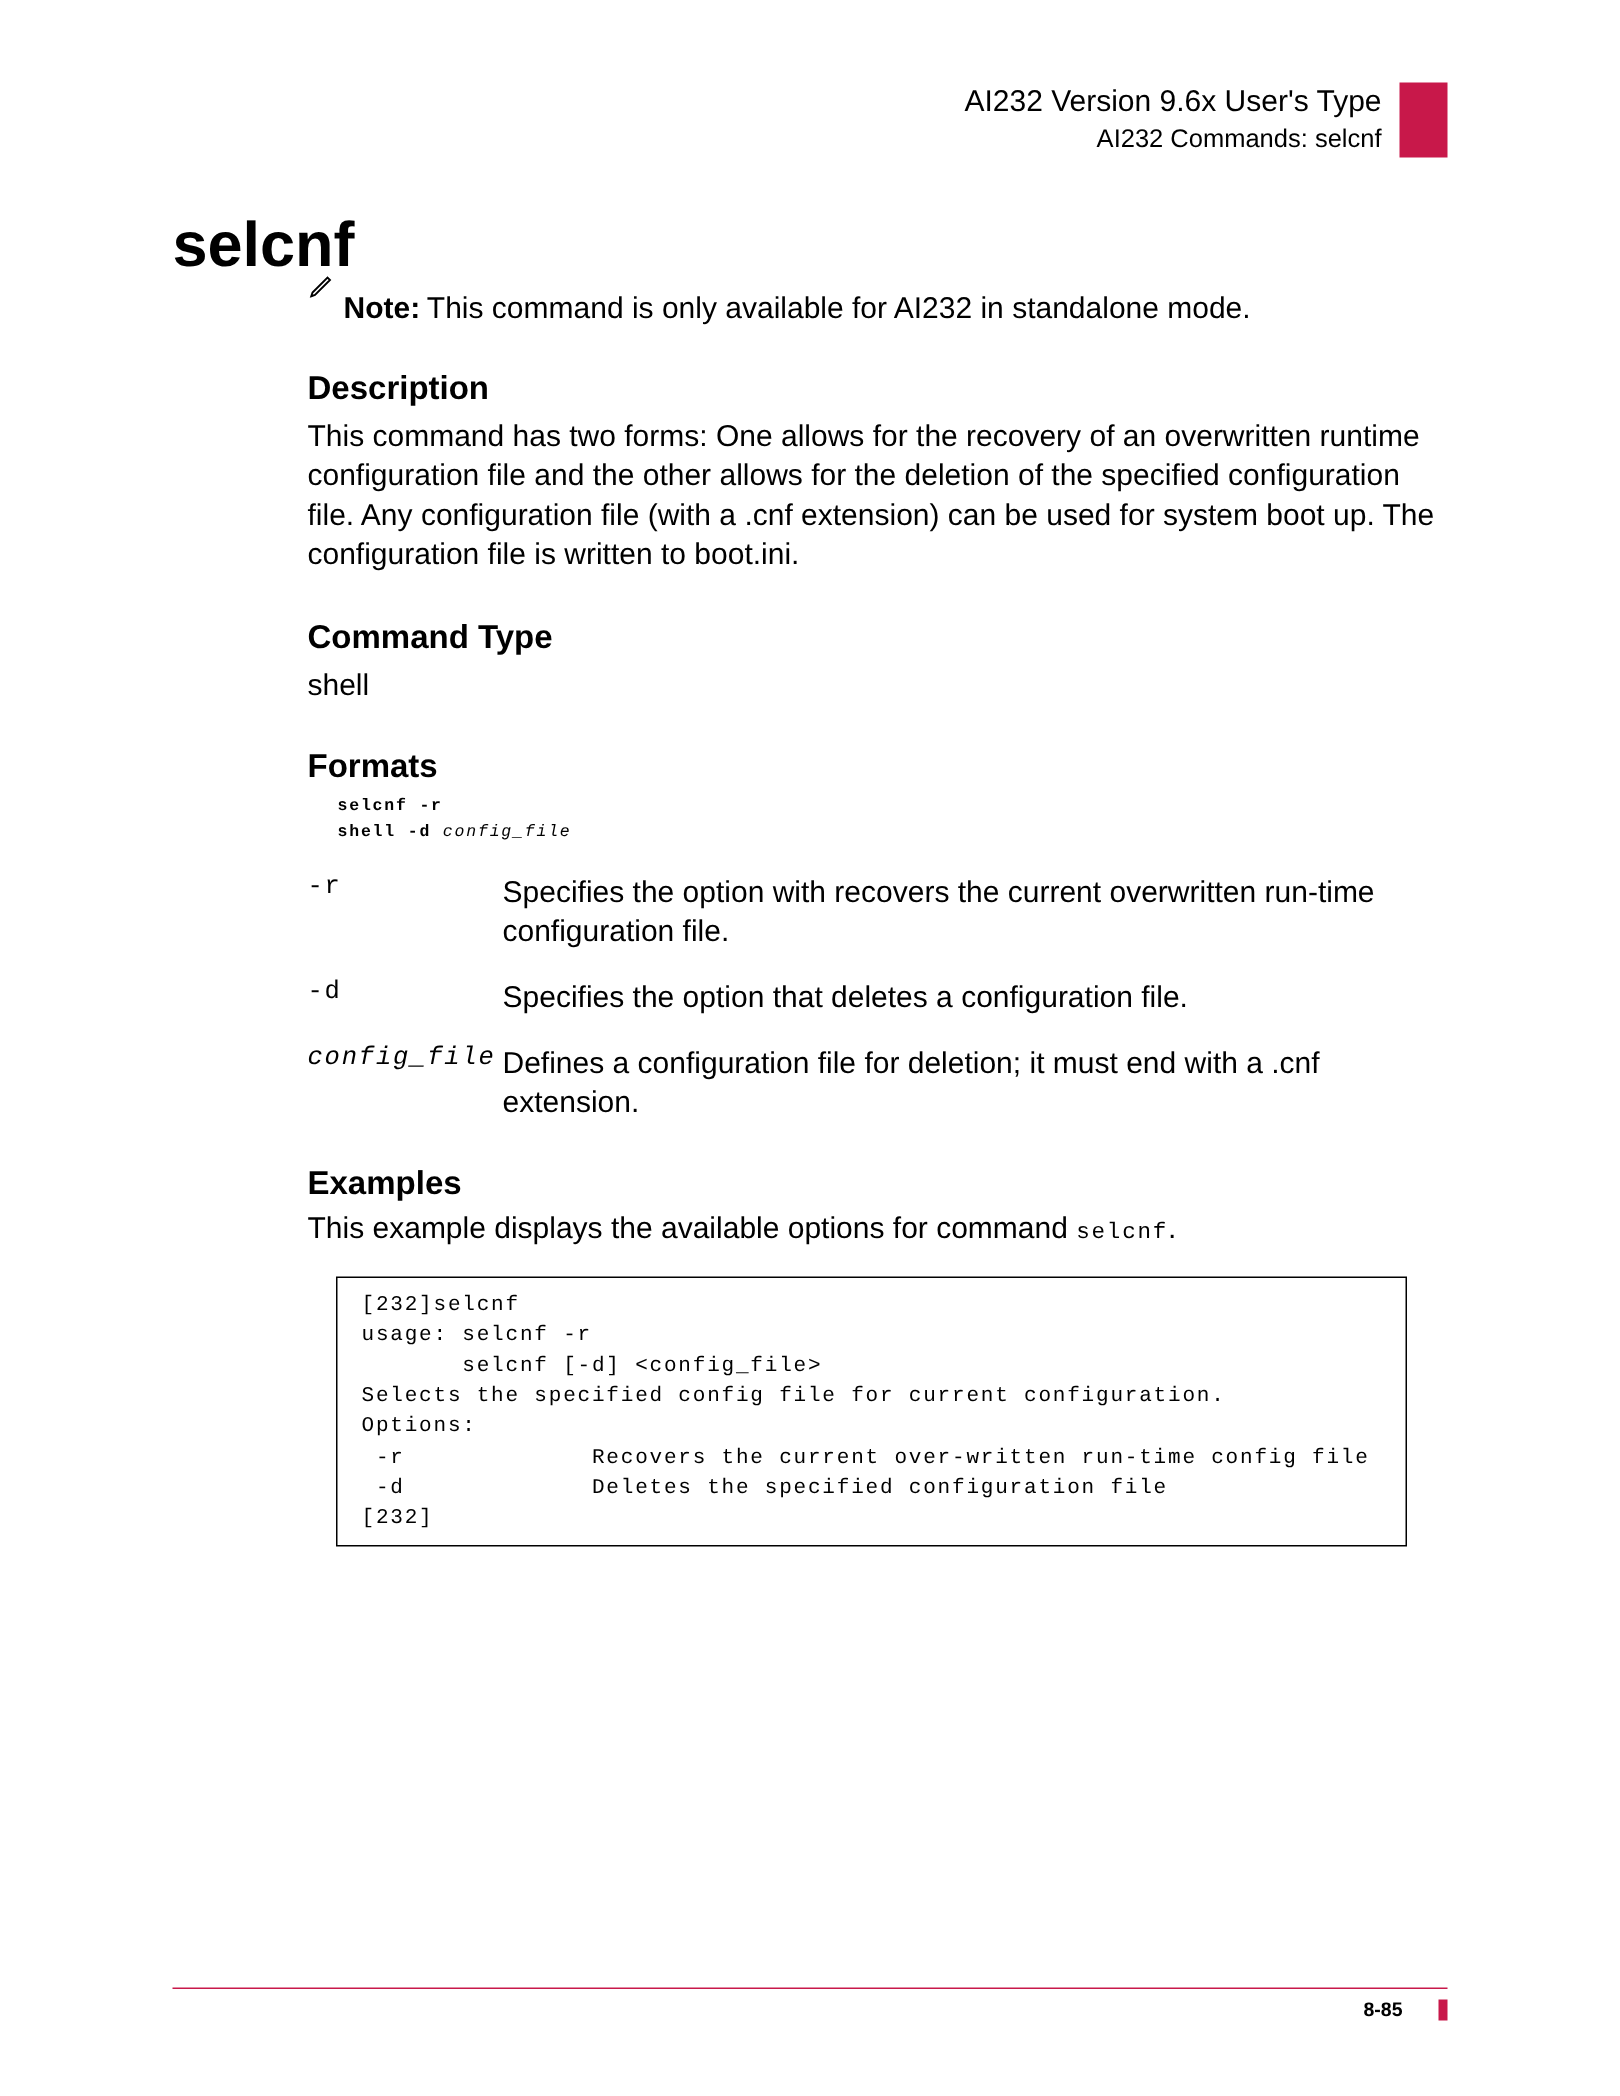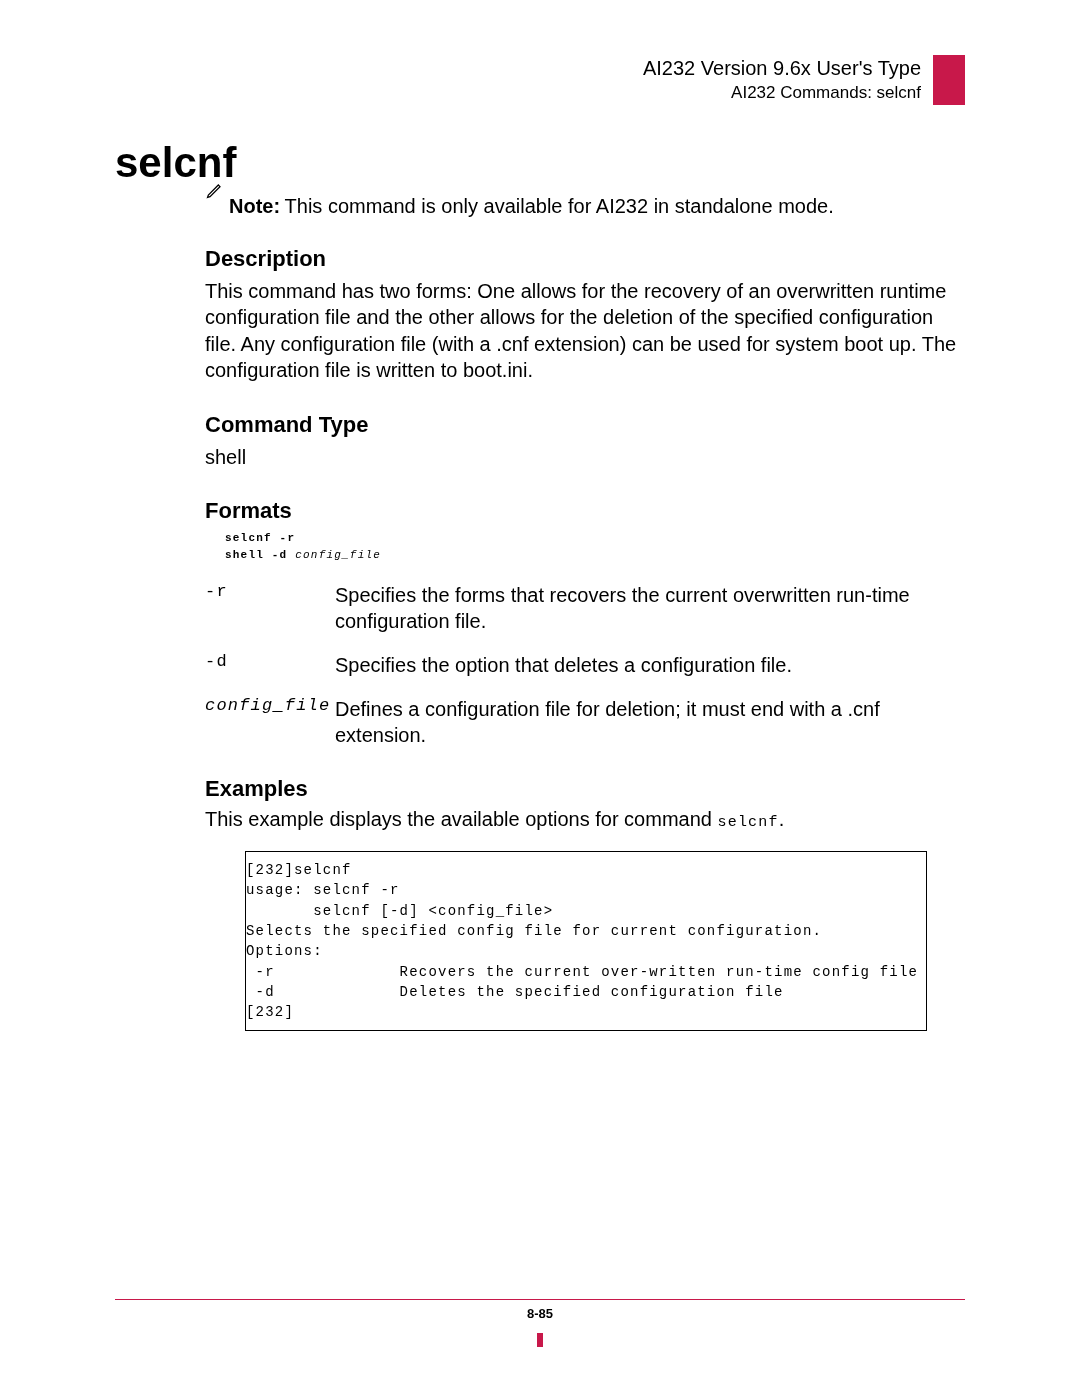--- a/index.html
+++ b/index.html
@@ -114,42 +114,41 @@
   .param-desc {
     font-size: 20px;
     line-height: 1.3;
   }
   .examples-text {
     font-size: 20px;
     margin-top: 4px;
   }
   .code-box {
     margin-top: 20px;
-    margin-left: 40px;
+    margin-left: 19px;
     border: 1px solid #000;
-    padding: 8px 0;
+    padding: 8px 16px;
     font-family: "Courier New", monospace;
     font-size: 14px;
     letter-spacing: 1.2px;
     white-space: pre;
     line-height: 1.45;
     width: 680px;
   }
   .footer {
     position: absolute;
     bottom: 50px;
     left: 115px;
     right: 115px;
     border-top: 1px solid #c8184a;
     padding-top: 6px;
     display: flex;
     justify-content: flex-end;
     align-items: center;
-    gap: 12px;
-    flex-direction: column;
+    gap: 24px;
   }
   .footer-num {
     font-size: 13px;
     font-weight: bold;
   }
   .footer-block {
     width: 6px;
     height: 14px;
     background: #c8184a;
   }
@@ -196,21 +195,21 @@
       <div>
         <span class="bold">shell -d</span>
         <span> </span>
         <span class="ital">config_file</span>
       </div>
     </div>
 
     <div class="param-table">
       <div class="param-row">
         <div class="param-name">-r</div>
-        <div class="param-desc">Specifies the forms that recovers the current overwritten run-time configuration file.</div>
+        <div class="param-desc">Specifies the option with recovers the current overwritten run-time configuration file.</div>
       </div>
       <div class="param-row">
         <div class="param-name">-d</div>
         <div class="param-desc">Specifies the option that deletes a configuration file.</div>
       </div>
       <div class="param-row">
         <div class="param-name ital">config_file</div>
         <div class="param-desc">Defines a configuration file for deletion; it must end with a .cnf extension.</div>
       </div>
     </div>

